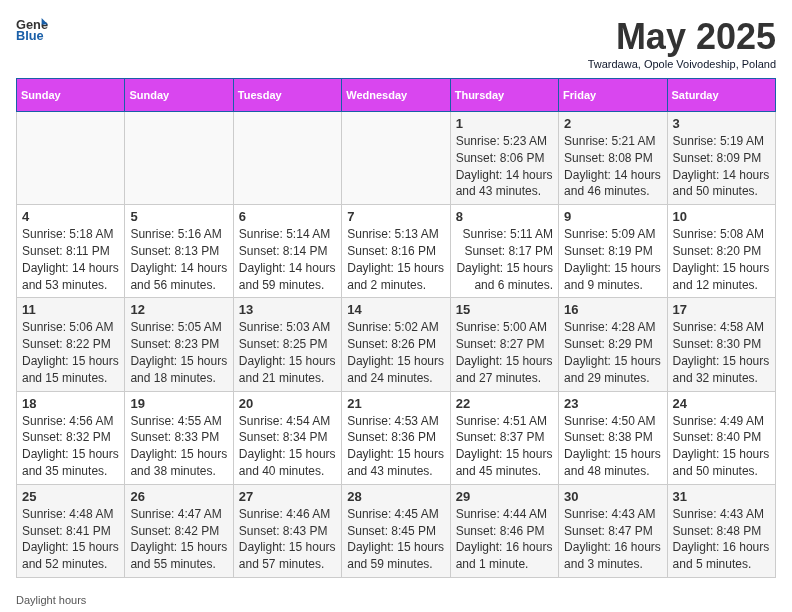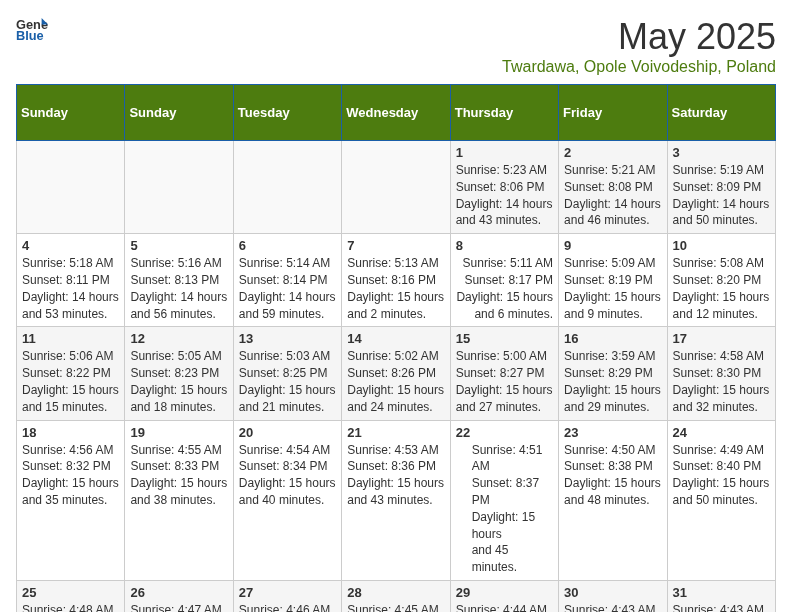--- a/index.html
+++ b/index.html
@@ -23,38 +23,38 @@
     }
     .logo-icon {
       width: 32px;
       height: 28px;
     }
     .title-block {
       text-align: right;
     }
     .month-title {
       font-size: 36px;
-      font-weight: normal;
+      font-weight: bold;
       color: #333;
     }
     .location-title {
-      font-size: 16px;
-      color: #4d7c0f;
+      font-size: 11px;
+      color: #0f172a;
     }
     table {
       width: 100%;
       border-collapse: collapse;
       table-layout: fixed;
     }
     thead tr th {
-      background-color: #4d7c0f;
+      background-color: #d946ef;
       color: #fff;
-      font-size: 13px;
+      font-size: 11px;
       font-weight: bold;
-      padding: 20px 4px;
+      padding: 10px 4px;
       text-align: left;
       border: 1px solid #1a5fa8;
     }
     tbody tr td {
       border: 1px solid #ccc;
       vertical-align: top;
       padding: 4px 5px;
       font-size: 10.5px;
       color: #333;
       height: 80px;
@@ -226,21 +226,21 @@
         </td>
         <td>
           <span class="day-number">15</span>
           <div class="day-info" style="white-space: pre-line;">Sunrise: 5:00 AM
 Sunset: 8:27 PM
 Daylight: 15 hours
 and 27 minutes.</div>
         </td>
         <td>
           <span class="day-number">16</span>
-          <div class="day-info" style="white-space: pre-line;">Sunrise: 3:59 AM
+          <div class="day-info" style="white-space: pre-line;">Sunrise: 4:28 AM
 Sunset: 8:29 PM
 Daylight: 15 hours
 and 29 minutes.</div>
         </td>
         <td>
           <span class="day-number">17</span>
           <div class="day-info" style="white-space: pre-line;">Sunrise: 4:58 AM
 Sunset: 8:30 PM
 Daylight: 15 hours
 and 32 minutes.</div>
@@ -270,21 +270,21 @@
         </td>
         <td>
           <span class="day-number">21</span>
           <div class="day-info" style="white-space: pre-line;">Sunrise: 4:53 AM
 Sunset: 8:36 PM
 Daylight: 15 hours
 and 43 minutes.</div>
         </td>
         <td>
           <span class="day-number">22</span>
-          <div class="day-info" style="white-space: pre-line; margin-left: 16px;">Sunrise: 4:51 AM
+          <div class="day-info" style="white-space: pre-line;">Sunrise: 4:51 AM
 Sunset: 8:37 PM
 Daylight: 15 hours
 and 45 minutes.</div>
         </td>
         <td>
           <span class="day-number">23</span>
           <div class="day-info" style="white-space: pre-line;">Sunrise: 4:50 AM
 Sunset: 8:38 PM
 Daylight: 15 hours
 and 48 minutes.</div>

